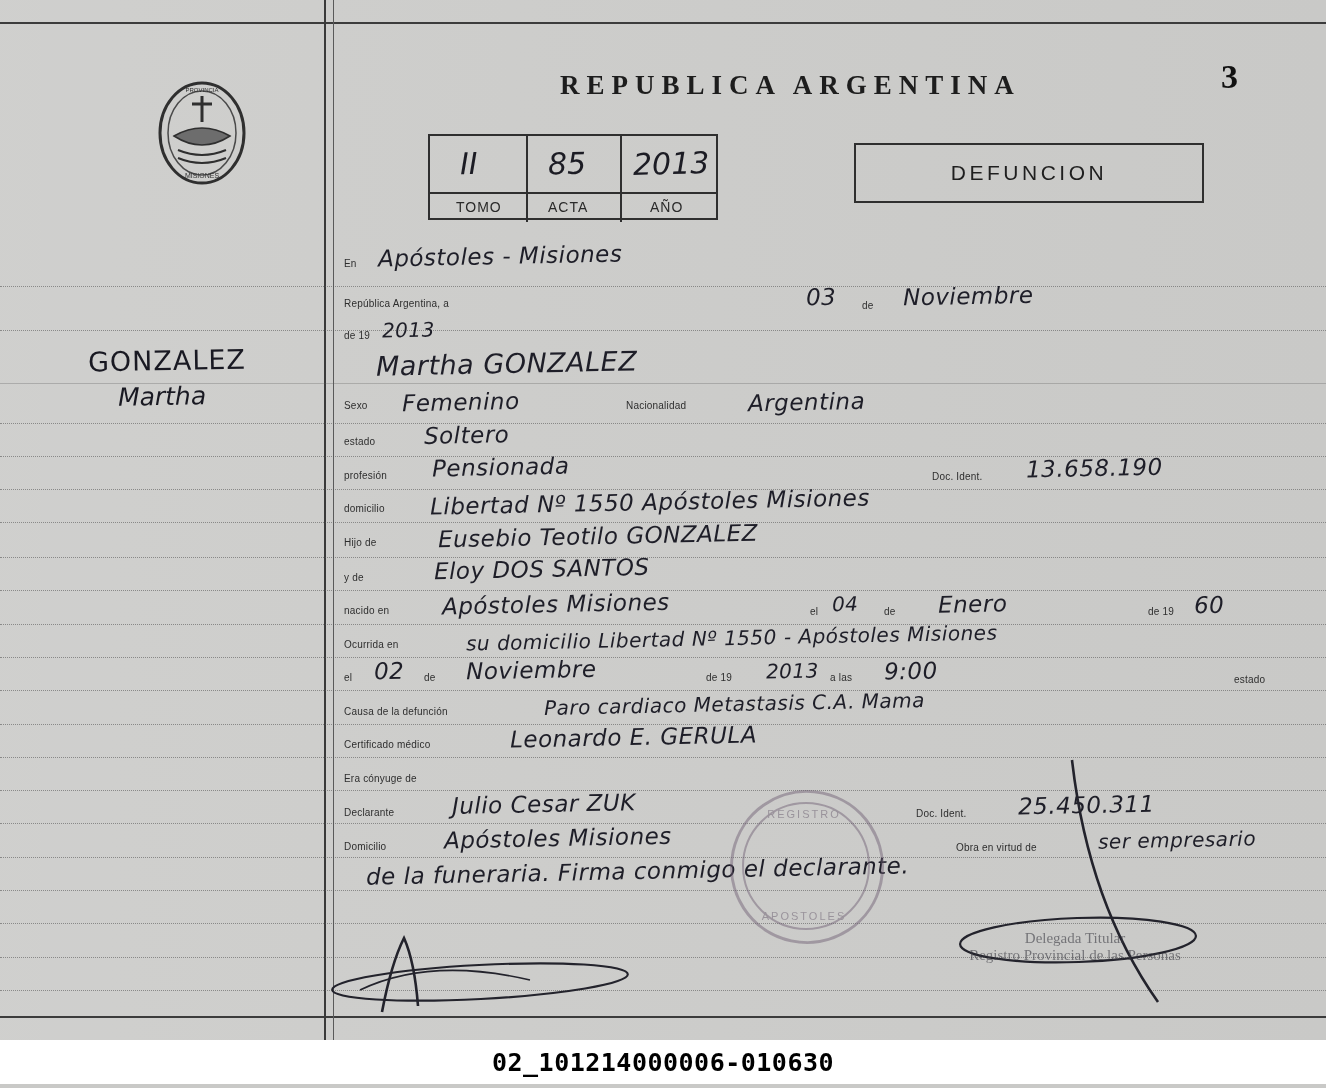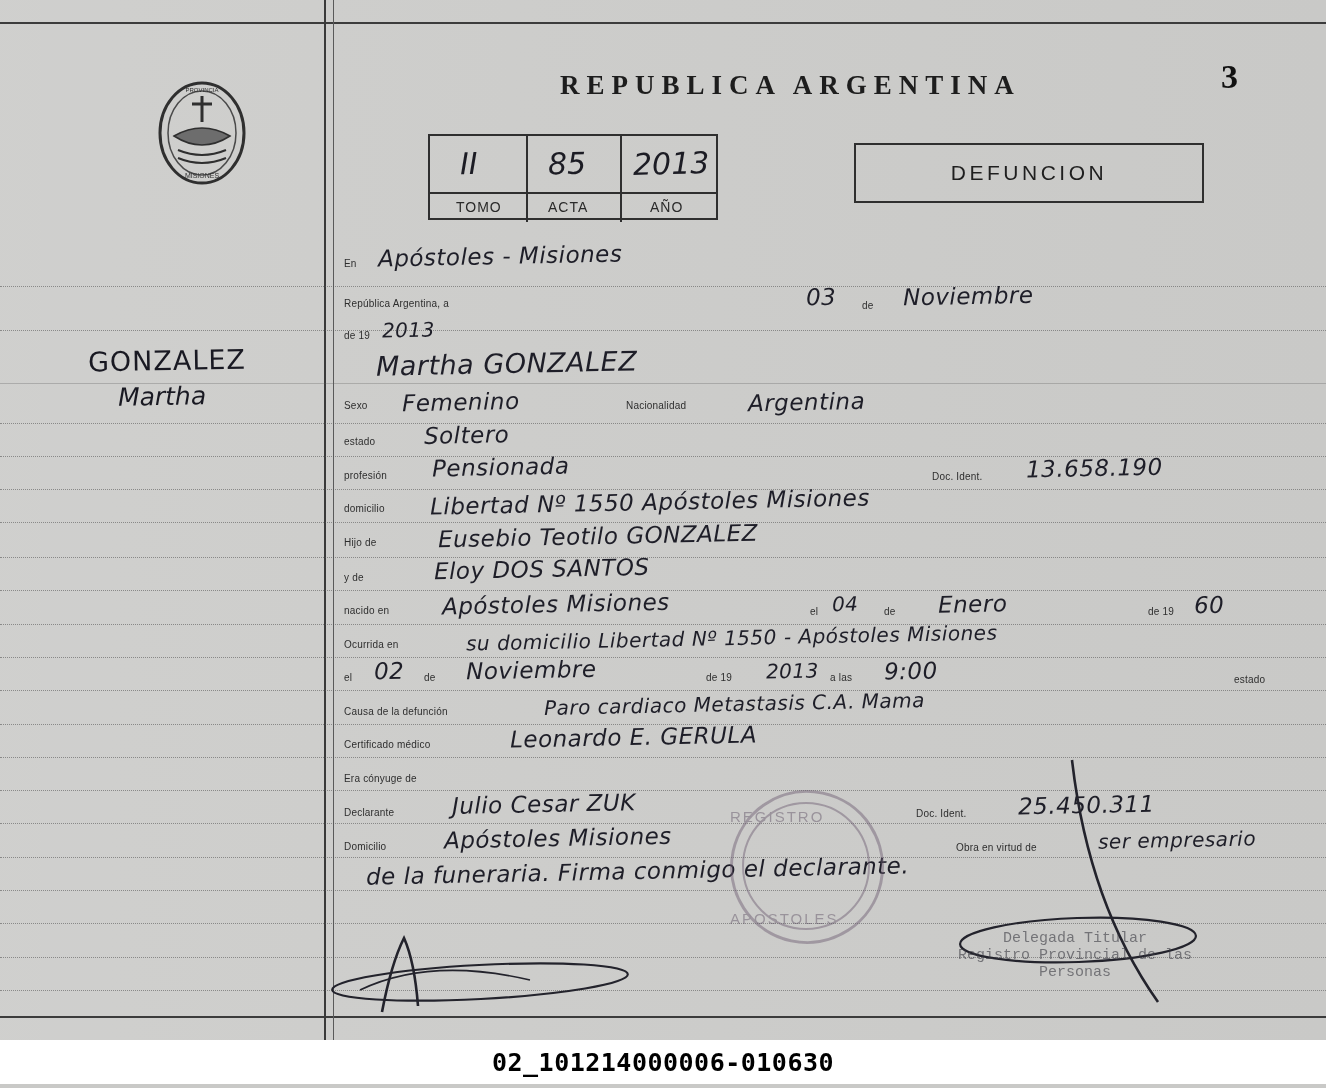--- a/index.html
+++ b/index.html
@@ -207,22 +207,22 @@
   #stamp .ring2 {
     position: absolute;
     left: 12px; top: 42px;
     width: 124px; height: 124px;
     border: 2px solid #6b5a70;
     border-radius: 50%;
   }
   #stamp .st-txt {
     position: absolute;
     width: 148px;
-    text-align: left;
-    font-size: 15px;
+    text-align: center;
+    font-size: 11px;
     letter-spacing: 2px;
     color: #5d4f63;
   }
 
   
   .rubric { position: absolute; }
 
   
   #deleg {
     position: absolute;
@@ -232,21 +232,21 @@
     color: #3a3a42;
   }
   #deleg .nm {
     font-family: "Liberation Serif", serif;
     font-size: 19px;
     letter-spacing: 1px;
     font-weight: bold;
     opacity: .75;
   }
   #deleg .r1, #deleg .r2 {
-    font-family: Liberation Mono, monospace;
+    font-family: Liberation Serif, serif;
     font-size: 15px;
     opacity: .6;
   }
 
   
   #footer {
     position: absolute;
     left: 0; top: 1040px;
     width: 1326px; height: 44px;
     background: #ffffff;

